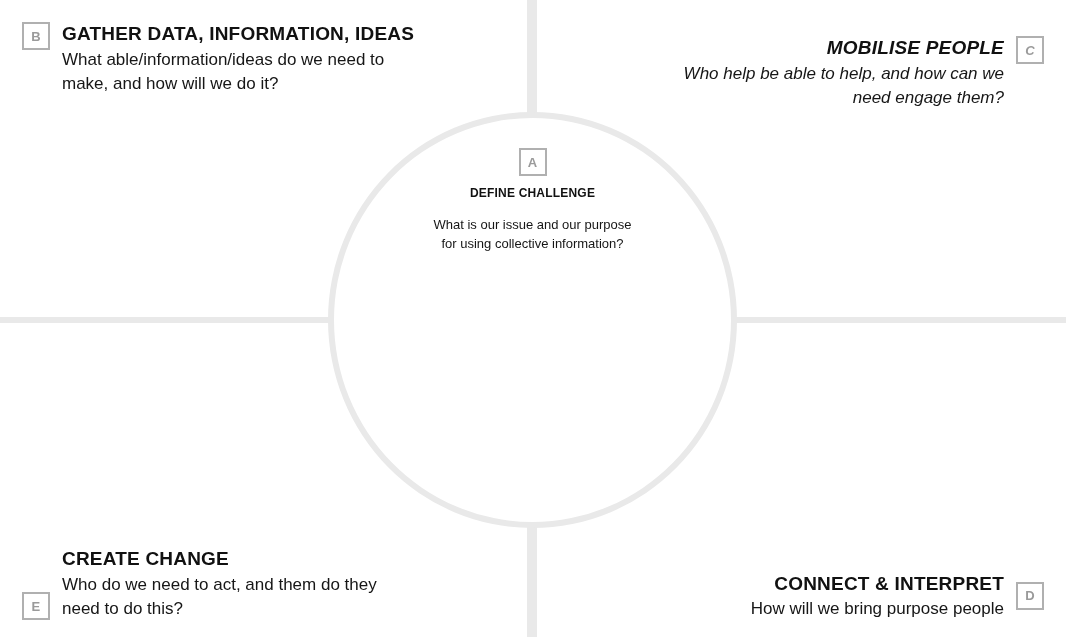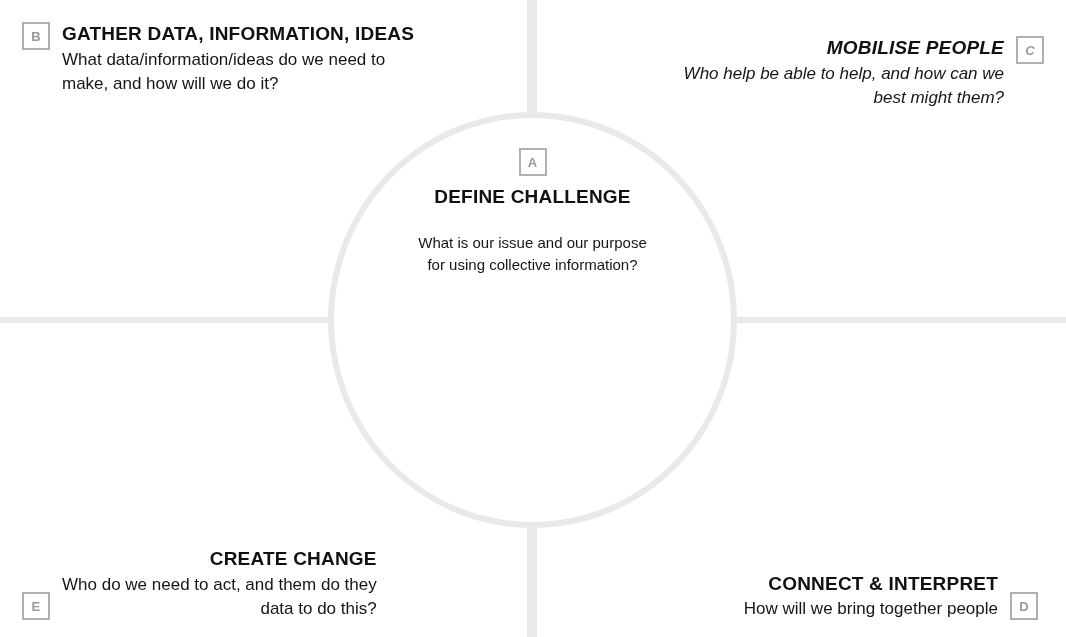--- a/index.html
+++ b/index.html
@@ -112,59 +112,59 @@
   }
   #quad-c .quad-text { text-align: right; order: 0; }
   #quad-c .badge { order: 1; }
 
   
   #quad-e {
     left: 22px;
     bottom: 15px;
     align-items: flex-end;
   }
-  #quad-e .quad-text { text-align: right; }
+  #quad-e .quad-text { text-align: left; }
   #quad-e .badge { margin-bottom: 2px; }
 
   
   #quad-d {
-    right: 28px;
+    right: 22px;
     bottom: 15px;
-    align-items: flex-end;
+    align-items: center;
     margin-top: 8px;
   }
   #quad-d .quad-text { text-align: right; order: 0; }
   #quad-d .badge { order: 1; margin-bottom: 2px; }
 
   
   .centre-content {
     position: absolute;
     left: 328px;
     top: 148px;
     width: 409px;
     display: flex;
     flex-direction: column;
     align-items: center;
     text-align: center;
   }
   .centre-content .badge {
     margin-bottom: 10px;
   }
   .centre-title {
-    font-size: 19px;
+    font-size: 12px;
     font-weight: 700;
     letter-spacing: 0.2px;
     color: #111111;
-    margin: 0 0 8px 0;
+    margin: 0 0 16px 0;
   }
   .centre-body {
-    font-size: 15px;
+    font-size: 13px;
     line-height: 1.45;
     color: #161616;
-    margin: 16px;
+    margin: 0;
     max-width: 330px;
   }
 </style>
 </head>
 <body>
 
 <div id="canvas">
 
   <div class="divider-h"></div>
   <div class="divider-v"></div>
@@ -178,51 +178,51 @@
       <span>What is our issue and our purpose</span><br>
       <span>for using collective information?</span>
     </div>
   </div>
 
   <div class="quad" id="quad-b">
     <div class="badge">B</div>
     <div class="quad-text">
       <div class="quad-title">GATHER DATA, INFORMATION, IDEAS</div>
       <div class="quad-body">
-        <span>What data/information/ideas do we need to</span><br>
+        <span>What able/information/ideas do we need to</span><br>
         <span>make, and how will we do it?</span>
       </div>
     </div>
   </div>
 
   <div class="quad" id="quad-c">
     <div class="quad-text">
       <div class="quad-title">MOBILISE PEOPLE</div>
       <div class="quad-body">
         <span>Who help be able to help, and how can we</span><br>
-        <span>best might them?</span>
+        <span>need engage them?</span>
       </div>
     </div>
     <div class="badge">C</div>
   </div>
 
   <div class="quad" id="quad-e">
     <div class="badge">E</div>
     <div class="quad-text">
       <div class="quad-title">CREATE CHANGE</div>
       <div class="quad-body">
         <span>Who do we need to act, and them do they</span><br>
-        <span>data to do this?</span>
+        <span>need to do this?</span>
       </div>
     </div>
   </div>
 
   <div class="quad" id="quad-d">
     <div class="quad-text">
       <div class="quad-title">CONNECT &amp; INTERPRET</div>
       <div class="quad-body">
-        <span>How will we bring together people</span><br>
+        <span>How will we bring purpose people</span><br>
       </div>
     </div>
     <div class="badge">D</div>
   </div>
 
 </div>
 
 </body></html>

